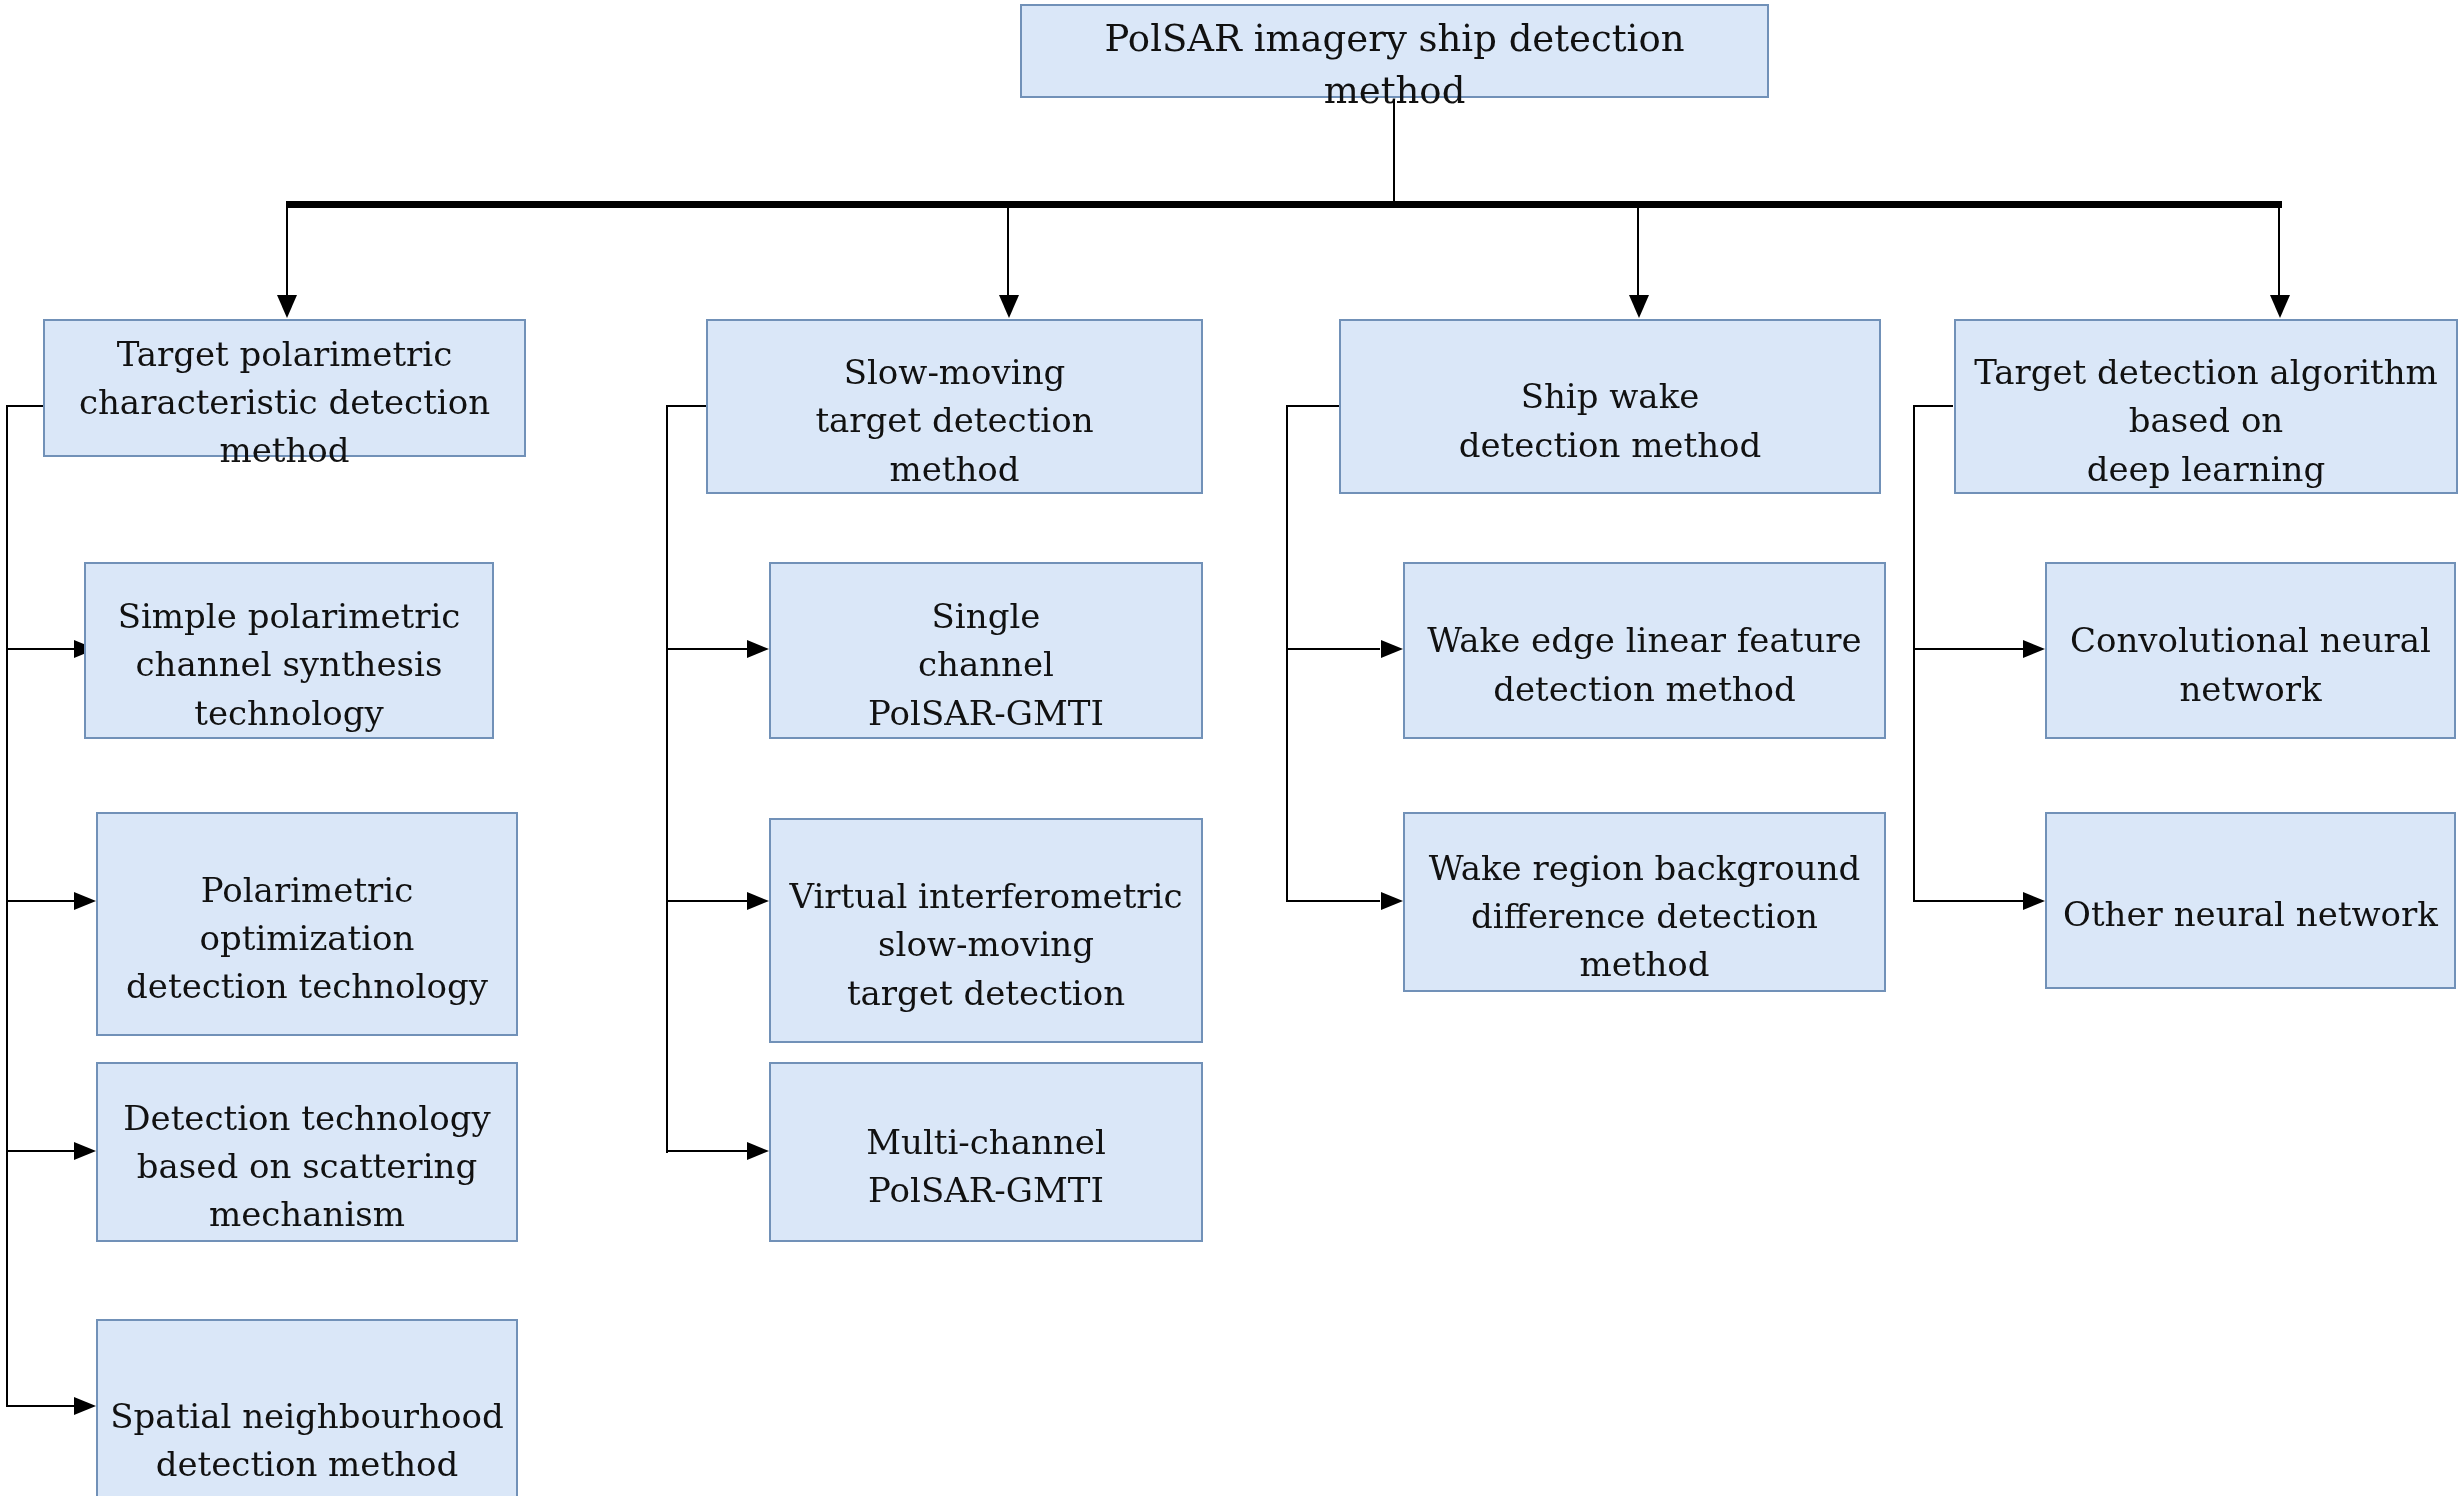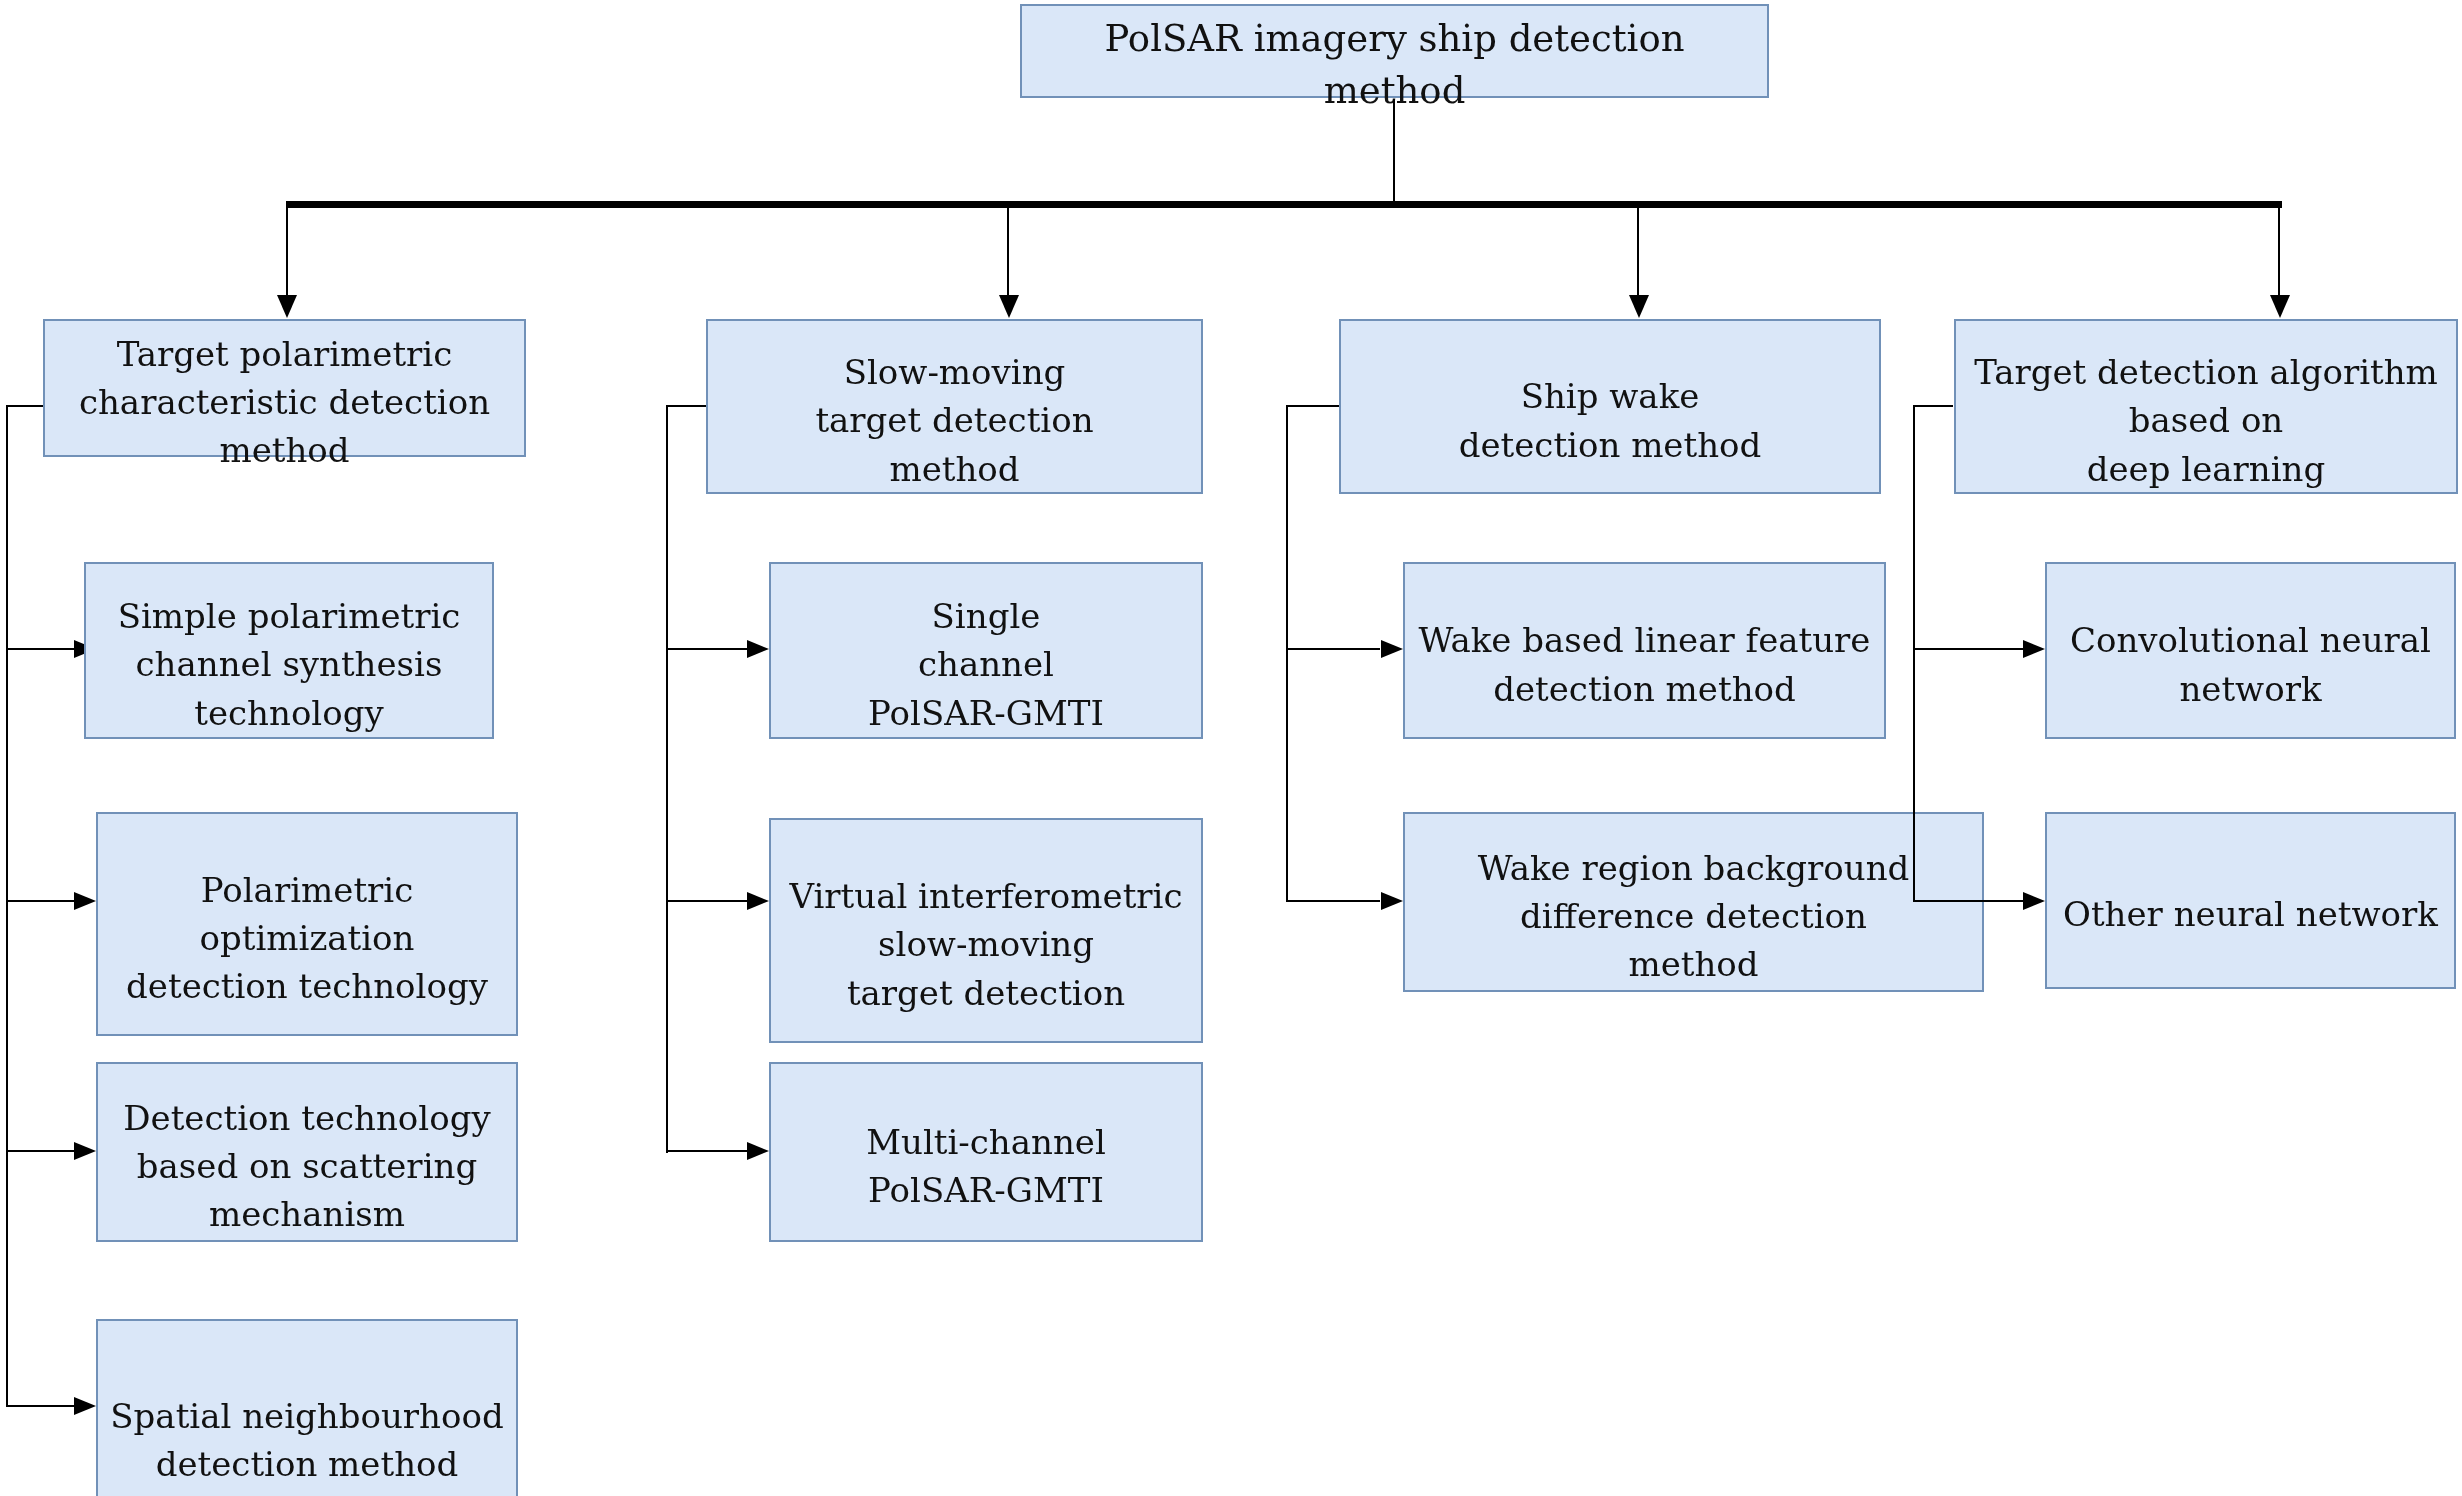--- a/index.html
+++ b/index.html
@@ -162,24 +162,24 @@
   </div>
 
   <div class="hline" style="left:1286px;top:405px;width:53px"></div>
   <div class="vline" style="left:1286px;top:405px;height:497px"></div>
   <div class="hline" style="left:1286px;top:648px;width:94px"></div>
   <div class="arrow-right" style="left:1381px;top:640px"></div>
   <div class="hline" style="left:1286px;top:900px;width:94px"></div>
   <div class="arrow-right" style="left:1381px;top:892px"></div>
 
   <div class="box" style="left:1403px;top:562px;width:483px;height:177px">
-    <span class="label">Wake based linear feature
+    <span class="label">Wake edge linear feature
 detection method</span>
   </div>
-  <div class="box" style="left:1403px;top:812px;width:581px;height:180px">
+  <div class="box" style="left:1403px;top:812px;width:483px;height:180px">
     <span class="label">Wake region background
 difference detection
 method</span>
   </div>
 
   <div class="hline" style="left:1913px;top:405px;width:40px"></div>
   <div class="vline" style="left:1913px;top:405px;height:497px"></div>
   <div class="hline" style="left:1913px;top:648px;width:110px"></div>
   <div class="arrow-right" style="left:2023px;top:640px"></div>
   <div class="hline" style="left:1913px;top:900px;width:110px"></div>

